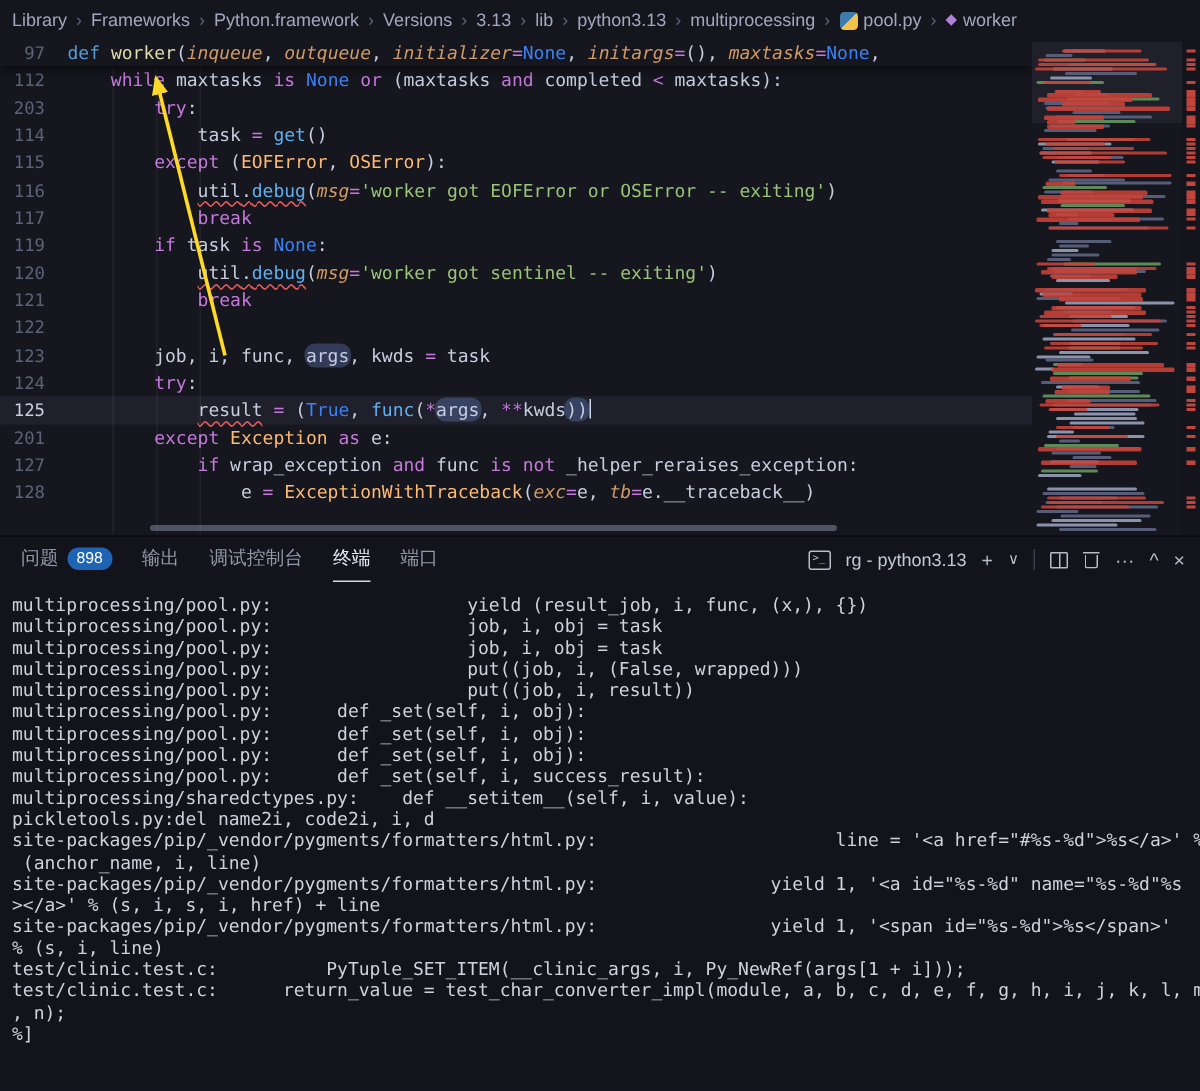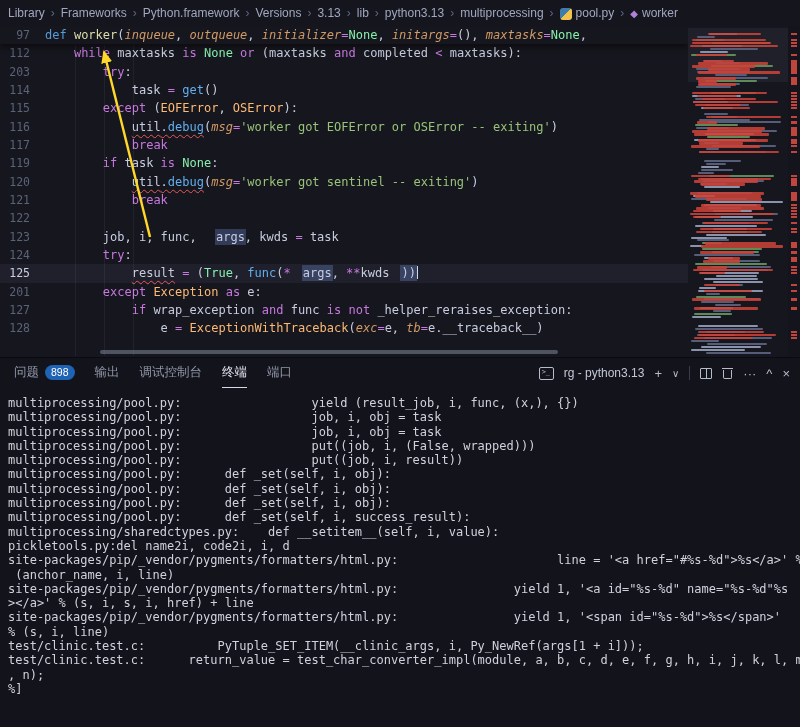--- a/index.html
+++ b/index.html
@@ -28,26 +28,26 @@
   .gutter { display:inline-block; width:30px; text-align:right; margin-right:15px;
     color:#5b6378; font-size:11.5px; }
   .code-row.current .gutter { color:#c9cee2; }
   .tok { white-space:pre; }
   .v   { color:#c7cddf; }
   .k   { color:#c678dd; }
   .kw2 { color:#569cd6; }
   .fn  { color:#dcdcaa; }
   .fb  { color:#61afef; }
   .ty  { color:#fdba74; }
-  .co  { color:#86efac;margin-top:48px; }
+  .co  { color:#3b82f6;margin-top:48px; }
   .pa  { color:#d19a66; font-style:italic; }
   .s   { color:#98c379; }
   .op  { color:#c678dd; }
-  .hl  { background:rgba(96,124,189,0.38); border-radius:0;
-         outline:1px solid rgba(130,158,225,0.28);margin-left:12px; }
+  .hl  { background:rgba(96,124,189,0.38); border-radius:6px;
+         outline:1px solid rgba(130,158,225,0.28); }
   .sq  { text-decoration:underline wavy #e45a5a 1px; text-underline-offset:3px; }
   .caret { display:inline-block; width:1.5px; height:13px; background:#d3d8ec;
     vertical-align:-2px; margin-left:1px; }
   .indent-guide { position:absolute; top:19px; width:1px; height:311px;
     background:rgba(255,255,255,0.055); z-index:4; }
   #h-scrollbar { position:absolute; left:100px; bottom:3px; width:458px; height:4px;
     background:rgba(150,158,180,0.45); border-radius:2px; z-index:7; }
 
   
   #minimap { position:absolute; top:0; right:12px; width:100px; height:331px;

